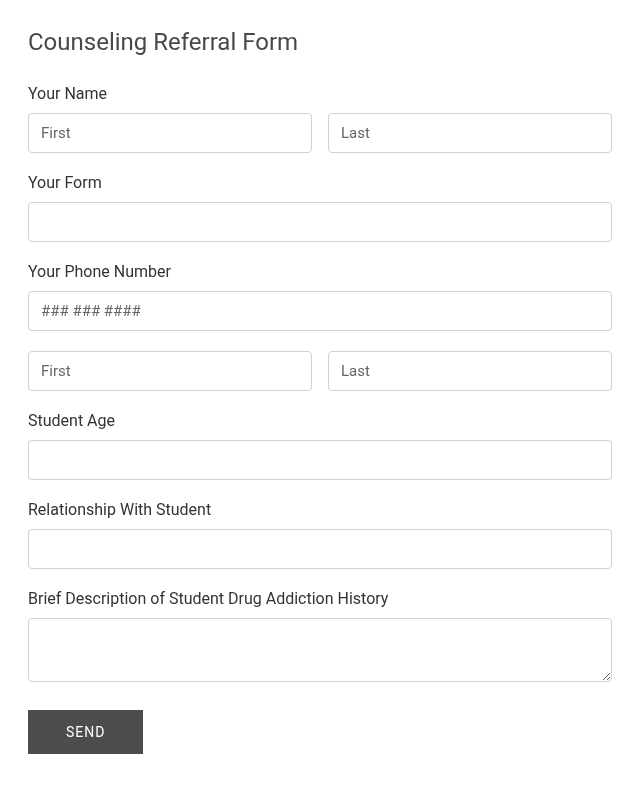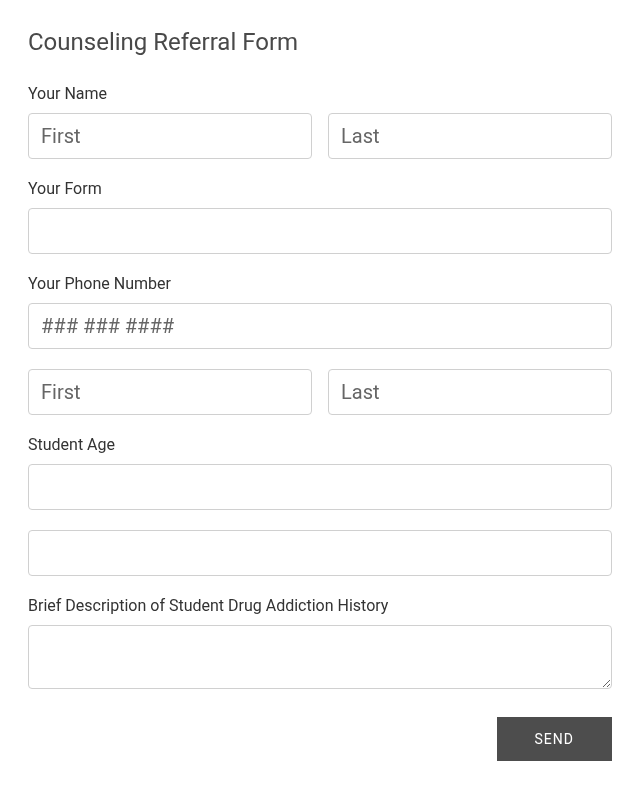--- a/index.html
+++ b/index.html
@@ -32,21 +32,21 @@
     .input-row {
       display: flex;
       gap: 16px;
     }
     .input-row .text-input {
       flex: 1;
     }
     .text-input {
       width: 100%;
       padding: 10px 12px;
-      font-size: 20px;
+      font-size: 15px;
       border: 1px solid #d0d0d0;
       border-radius: 4px;
       background: #ffffff;
       color: #333;
       font-family: inherit;
     }
     .text-input::placeholder {
       color: #666;
     }
     .textarea-input {
@@ -56,21 +56,21 @@
       border: 1px solid #d0d0d0;
       border-radius: 4px;
       background: #ffffff;
       color: #333;
       font-family: inherit;
       resize: both;
       min-height: 64px;
     }
     .submit-row {
       display: flex;
-      justify-content: flex-end;
+      justify-content: flex-start;
       margin-top: 24px;
     }
     .submit-button {
       background: #4d4d4d;
       color: #ffffff;
       border: none;
       padding: 14px 38px;
       font-size: 14px;
       letter-spacing: 1px;
       cursor: pointer;
@@ -106,20 +106,21 @@
     <input type="text" class="text-input" placeholder="Last" style="">
   </div>
 </div>
 
 <div class="form-group">
   <label class="form-label">Student Age</label>
   <input type="text" class="text-input" style="">
 </div>
 
 <div class="form-group">
+  <label class="form-label">Relationship With Student</label>
   <input type="text" class="text-input" style="">
 </div>
 
 <div class="form-group">
   <label class="form-label">Brief Description of Student Drug Addiction History</label>
   <textarea class="textarea-input" style=""></textarea>
 </div>
 
 <div class="submit-row">
   <button class="submit-button">SEND</button>

